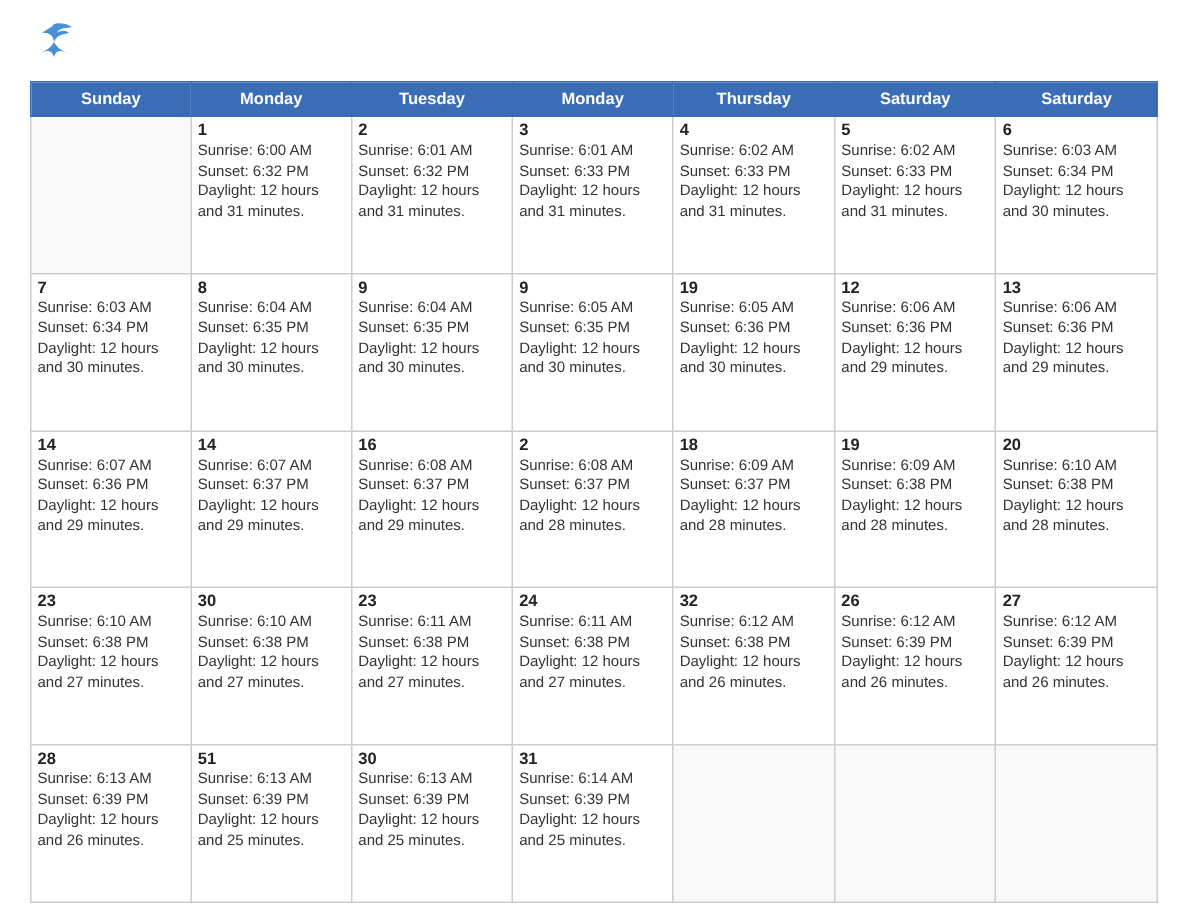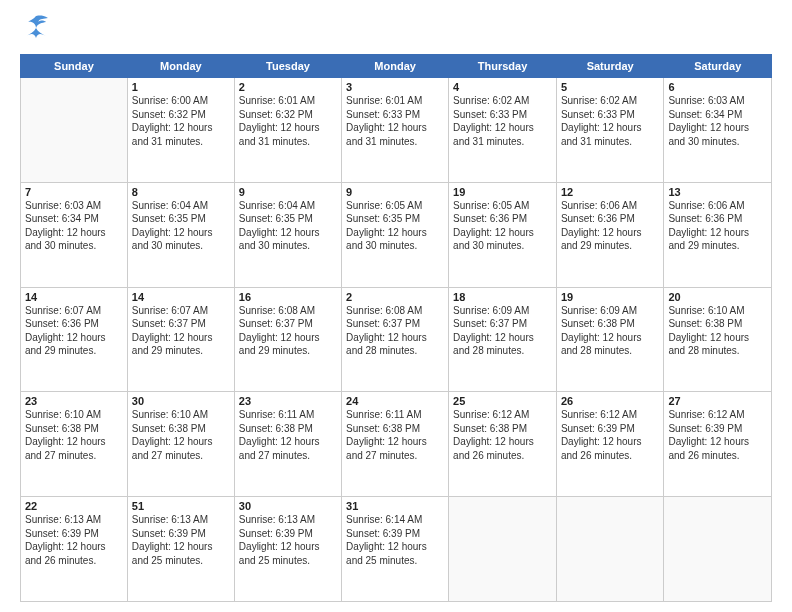--- a/index.html
+++ b/index.html
@@ -235,35 +235,35 @@
           </td>
           <td>
             <span class="day-num">23</span>
             <div class="day-info">Sunrise: 6:11 AM<br>Sunset: 6:38 PM<br>Daylight: 12 hours<br>and 27 minutes.</div>
           </td>
           <td>
             <span class="day-num">24</span>
             <div class="day-info">Sunrise: 6:11 AM<br>Sunset: 6:38 PM<br>Daylight: 12 hours<br>and 27 minutes.</div>
           </td>
           <td>
-            <span class="day-num">25</span>
+            <span class="day-num">32</span>
             <div class="day-info">Sunrise: 6:12 AM<br>Sunset: 6:38 PM<br>Daylight: 12 hours<br>and 26 minutes.</div>
           </td>
           <td>
             <span class="day-num">26</span>
             <div class="day-info">Sunrise: 6:12 AM<br>Sunset: 6:39 PM<br>Daylight: 12 hours<br>and 26 minutes.</div>
           </td>
           <td>
             <span class="day-num">27</span>
             <div class="day-info">Sunrise: 6:12 AM<br>Sunset: 6:39 PM<br>Daylight: 12 hours<br>and 26 minutes.</div>
           </td>
         </tr>
         <tr>
           <td>
-            <span class="day-num">22</span>
+            <span class="day-num">28</span>
             <div class="day-info">Sunrise: 6:13 AM<br>Sunset: 6:39 PM<br>Daylight: 12 hours<br>and 26 minutes.</div>
           </td>
           <td>
             <span class="day-num">51</span>
             <div class="day-info">Sunrise: 6:13 AM<br>Sunset: 6:39 PM<br>Daylight: 12 hours<br>and 25 minutes.</div>
           </td>
           <td>
             <span class="day-num">30</span>
             <div class="day-info">Sunrise: 6:13 AM<br>Sunset: 6:39 PM<br>Daylight: 12 hours<br>and 25 minutes.</div>
           </td>

